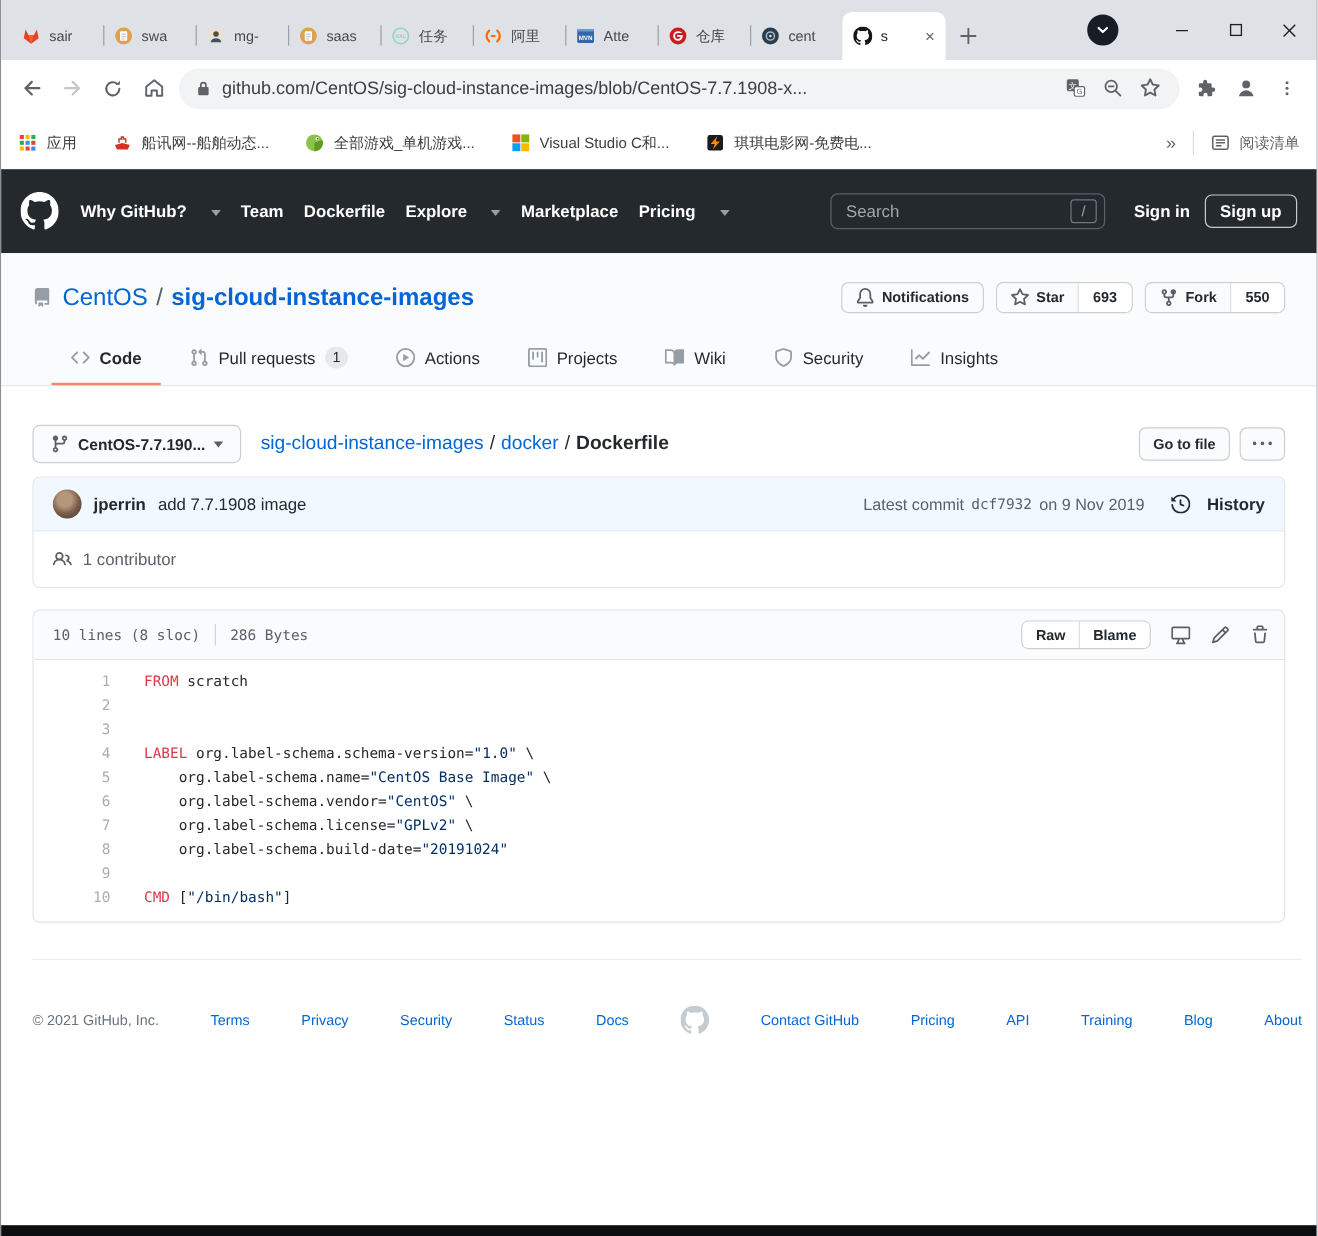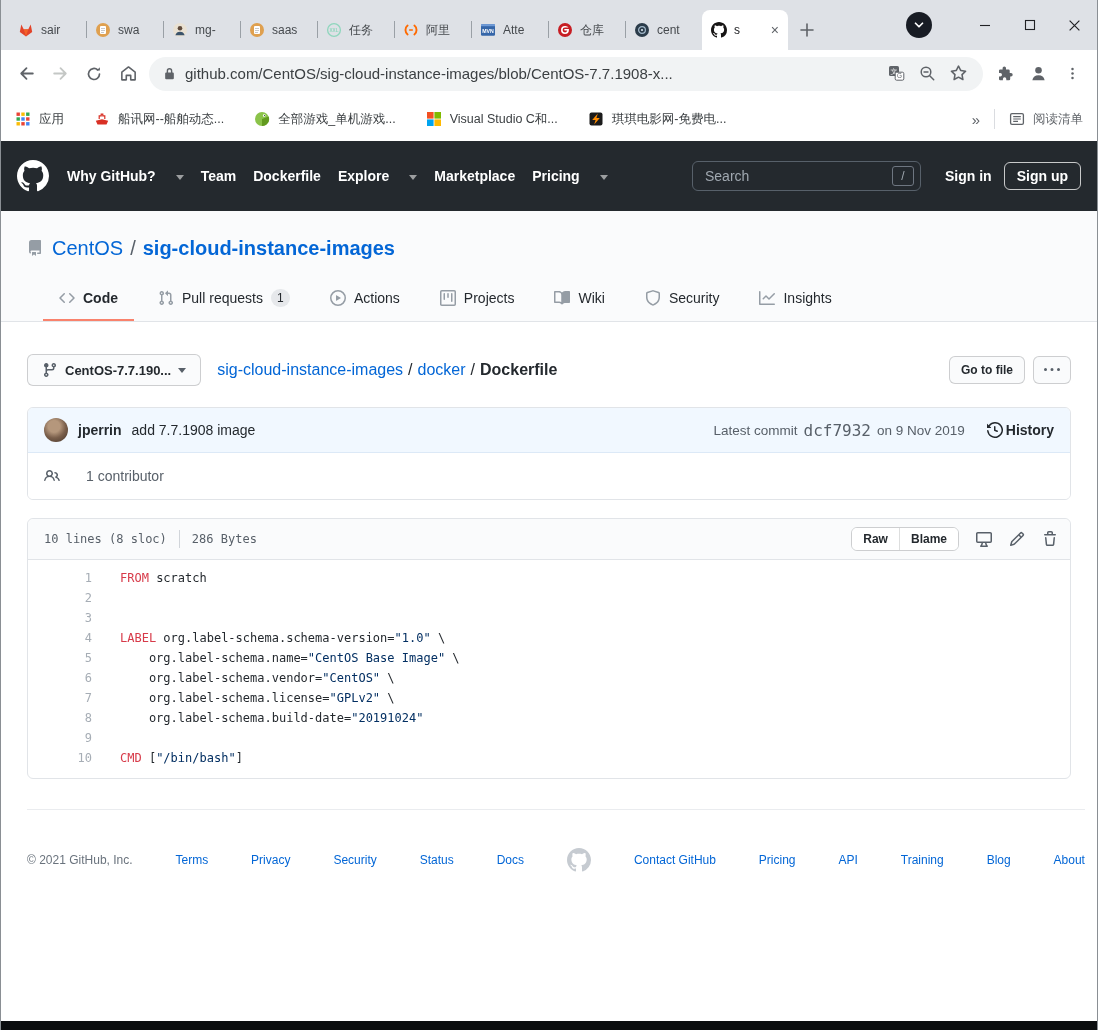--- a/index.html
+++ b/index.html
@@ -69,30 +69,30 @@
 .branch-row{display:flex;align-items:center;margin-top:32px}
 .branch-btn{display:flex;align-items:center;gap:7px;height:32px;padding:0 14px;font-size:13px;font-weight:600;background:#fafbfc;border:1px solid rgba(27,31,35,.2);border-radius:6px;cursor:pointer}
 .branch-btn svg{width:16px;height:16px;color:#586069}
 .caret-dark{width:0;height:0;border:4px solid transparent;border-top:5px solid #586069;margin-top:5px}
 .breadcrumb{margin-left:16px;font-size:16px;color:#24292e;display:flex;align-items:center;gap:5px}
 .bc-link{color:#0366d6;cursor:pointer}
 .bc-cur{font-weight:600}
 .file-nav-right{margin-left:auto;display:flex;gap:8px;align-items:center}
 .kebab-btn{width:38px;height:28px;display:flex;align-items:center;justify-content:center;background:#fafbfc;border:1px solid rgba(27,31,35,.2);border-radius:6px;cursor:pointer}
 .kebab-btn svg{width:16px;height:16px;color:#586069}
-.commit-box{margin-top:21px;border:1px solid #e1e4e8;border-radius:6px;overflow:hidden}
+.commit-box{margin-top:11px;border:1px solid #e1e4e8;border-radius:6px;overflow:hidden}
 .commit-head{background:#f1f8ff;border-bottom:1px solid #dce9f7;display:flex;align-items:center;padding:10px 16px;gap:10px}
 .avatar{width:24px;height:24px;border-radius:50%;background:radial-gradient(circle at 42% 35%,#b5977c 0 28%,#7a5f4b 55%,#423227);flex:none;cursor:pointer}
 .commit-author{font-size:14px;font-weight:600;color:#24292e;cursor:pointer}
 .commit-msg{font-size:14px;color:#24292e;cursor:pointer}
 .commit-right{margin-left:auto;display:flex;align-items:center;gap:6px;font-size:13.5px;color:#586069}
-.sha{font-family:"DejaVu Sans Mono","Liberation Mono",monospace;font-size:16px}
-.history{display:flex;align-items:center;gap:3px;font-size:14px;font-weight:600;color:#24292e;margin-left:16px;cursor:pointer}
+.sha{font-family:"DejaVu Sans Mono","Liberation Mono",monospace;font-size:12px}
+.history{display:flex;align-items:center;gap:14px;font-size:14px;font-weight:600;color:#24292e;margin-left:16px;cursor:pointer}
 .history svg{width:16px;height:16px}
-.contrib-row{padding:15px 16px;display:flex;align-items:center;gap:26px;font-size:14px;color:#586069;background:#fff;cursor:pointer}
+.contrib-row{padding:15px 16px;display:flex;align-items:center;gap:9px;font-size:14px;color:#586069;background:#fff;cursor:pointer}
 .contrib-row svg{width:16px;height:16px;color:#586069}
 .file-box{margin-top:18px;border:1px solid #e1e4e8;border-radius:6px}
 .file-head{background:#fafbfc;border-bottom:1px solid #e1e4e8;border-radius:6px 6px 0 0;display:flex;align-items:center;padding:8px 12px 8px 16px;gap:12px}
 .file-meta{font-family:"DejaVu Sans Mono","Liberation Mono",monospace;font-size:12px;color:#586069;white-space:nowrap}
 .meta-divider{width:1px;height:18px;background:#d1d5da}
 .file-actions{margin-left:auto;display:flex;align-items:center;gap:17px}
 .rawblame{display:flex;border:1px solid rgba(27,31,35,.2);border-radius:6px;overflow:hidden}
 .rb{font-size:12px;font-weight:600;padding:4px 11px;background:#fff;color:#24292e;cursor:pointer}
 .rb+.rb{border-left:1px solid rgba(27,31,35,.15)}
 .fico{width:16px;height:16px;color:#586069;cursor:pointer}
@@ -493,20 +493,46 @@
     <div class="container">
       <div class="repo-title-row">
         <svg class="repo-icon" viewBox="0 0 16 16">
             <use href="#oct-repo"></use>
           </svg>
         <div class="repo-title">
           <span class="repo-owner">CentOS</span>
           <span class="rslash">/</span>
           <span class="repo-name">sig-cloud-instance-images</span>
         </div>
+        <div class="repo-actions">
+          <div class="btn">
+            <svg viewBox="0 0 16 16">
+                <use href="#oct-bell"></use>
+              </svg>
+            <span>Notifications</span>
+          </div>
+          <div class="btn-group">
+            <div class="btn">
+              <svg viewBox="0 0 16 16">
+                  <use href="#oct-star"></use>
+                </svg>
+              <span>Star</span>
+            </div>
+            <span class="count">693</span>
+          </div>
+          <div class="btn-group">
+            <div class="btn">
+              <svg viewBox="0 0 16 16">
+                  <use href="#oct-fork"></use>
+                </svg>
+              <span>Fork</span>
+            </div>
+            <span class="count">550</span>
+          </div>
+        </div>
       </div>
       <div class="repo-tabs">
           <div class="rtab active">
             <svg viewBox="0 0 16 16">
               <use href="#oct-code"></use>
             </svg>
             <span>Code</span>
           </div>
           <div class="rtab">
             <svg viewBox="0 0 16 16">

